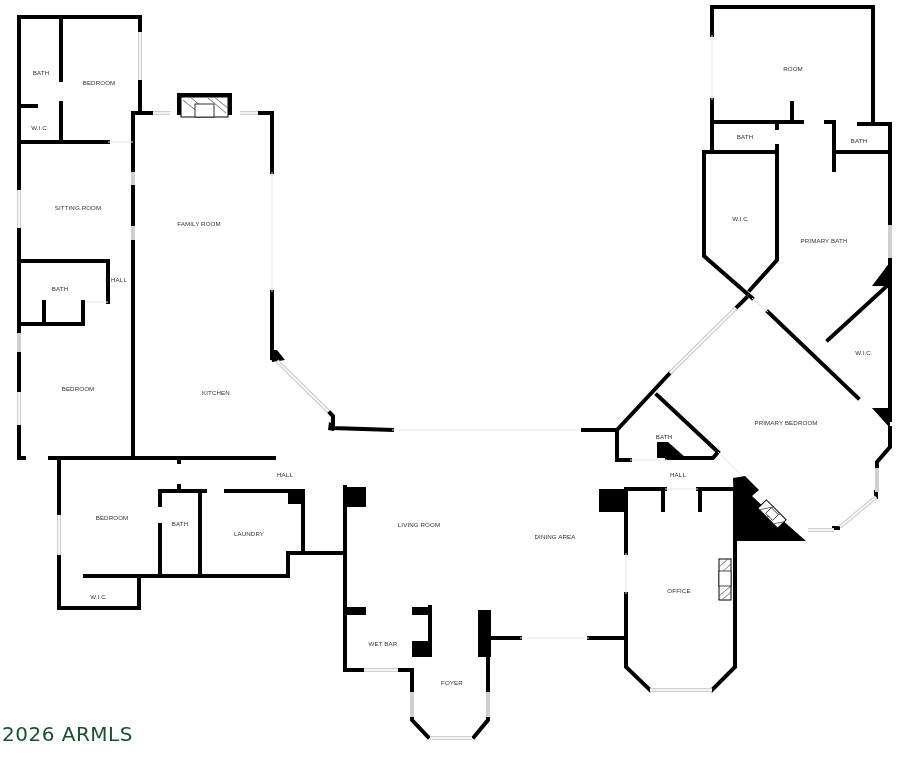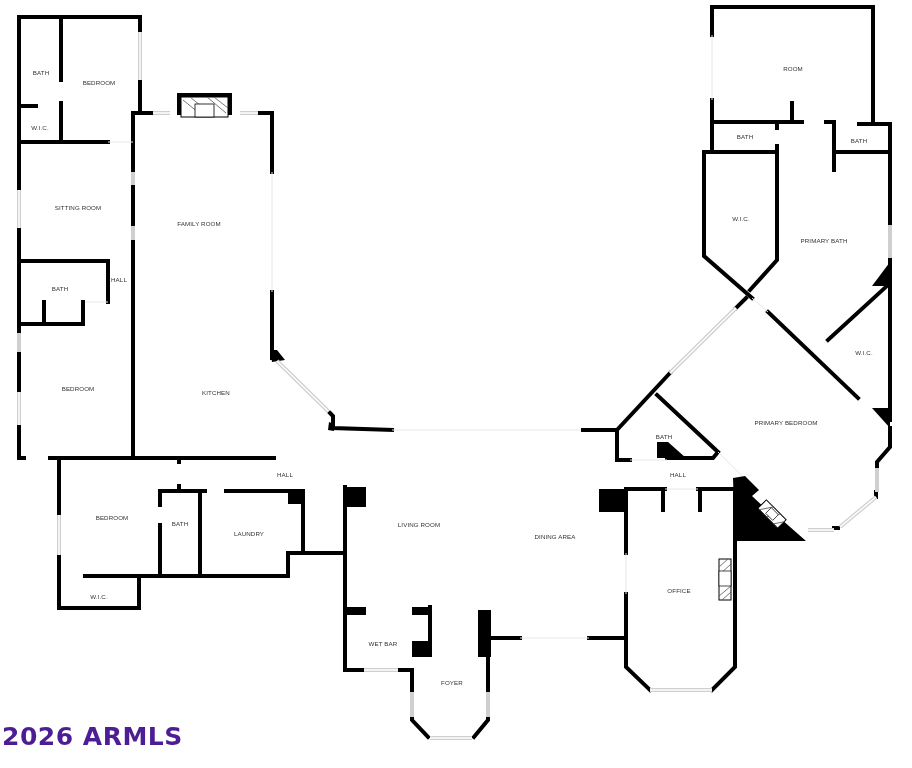--- a/index.html
+++ b/index.html
@@ -6,21 +6,21 @@
   body { width: 912px; height: 768px; position: relative; overflow: hidden; font-family: "Liberation Sans", sans-serif; }
   #plan { position: absolute; left: 0; top: 0; width: 912px; height: 768px; }
   .wall { fill: none; stroke: #000; stroke-width: 4; stroke-linecap: square; stroke-linejoin: miter; }
   .solid { fill: #000; stroke: none; }
   .window { stroke: #cfcfcf; stroke-width: 4; fill: none; }
   .window-inner { stroke: #ffffff; stroke-width: 1.5; fill: none; }
   .opening { stroke: #e6e6e6; stroke-width: 1; fill: none; }
   .hatch { fill: #fff; stroke: #000; stroke-width: 1; }
   .hatch-line { stroke: #555; stroke-width: 0.8; }
   .room-label { font-family: "Liberation Sans", sans-serif; font-size: 6.2px; fill: #333; text-anchor: middle; letter-spacing: 0.1px; }
-  .copyright { position: absolute; left: 2px; top: 722px; font-family: "DejaVu Sans", sans-serif; font-size: 25px; color: #4c1d95; letter-spacing: 0.5px; font-weight: 700; }
+  .copyright { position: absolute; left: 2px; top: 722px; font-family: "DejaVu Sans", sans-serif; font-size: 20px; color: #14532d; letter-spacing: 0.5px; font-weight: 400; }
 </style>
 </head>
 <body>
 
 <svg id="plan" viewBox="0 0 912 768" xmlns="http://www.w3.org/2000/svg">
 
   <g>
 
     <path class="wall" d="M19,17 L140,17 L140,112"></path>
     <path class="wall" d="M19,17 L19,458"></path>

